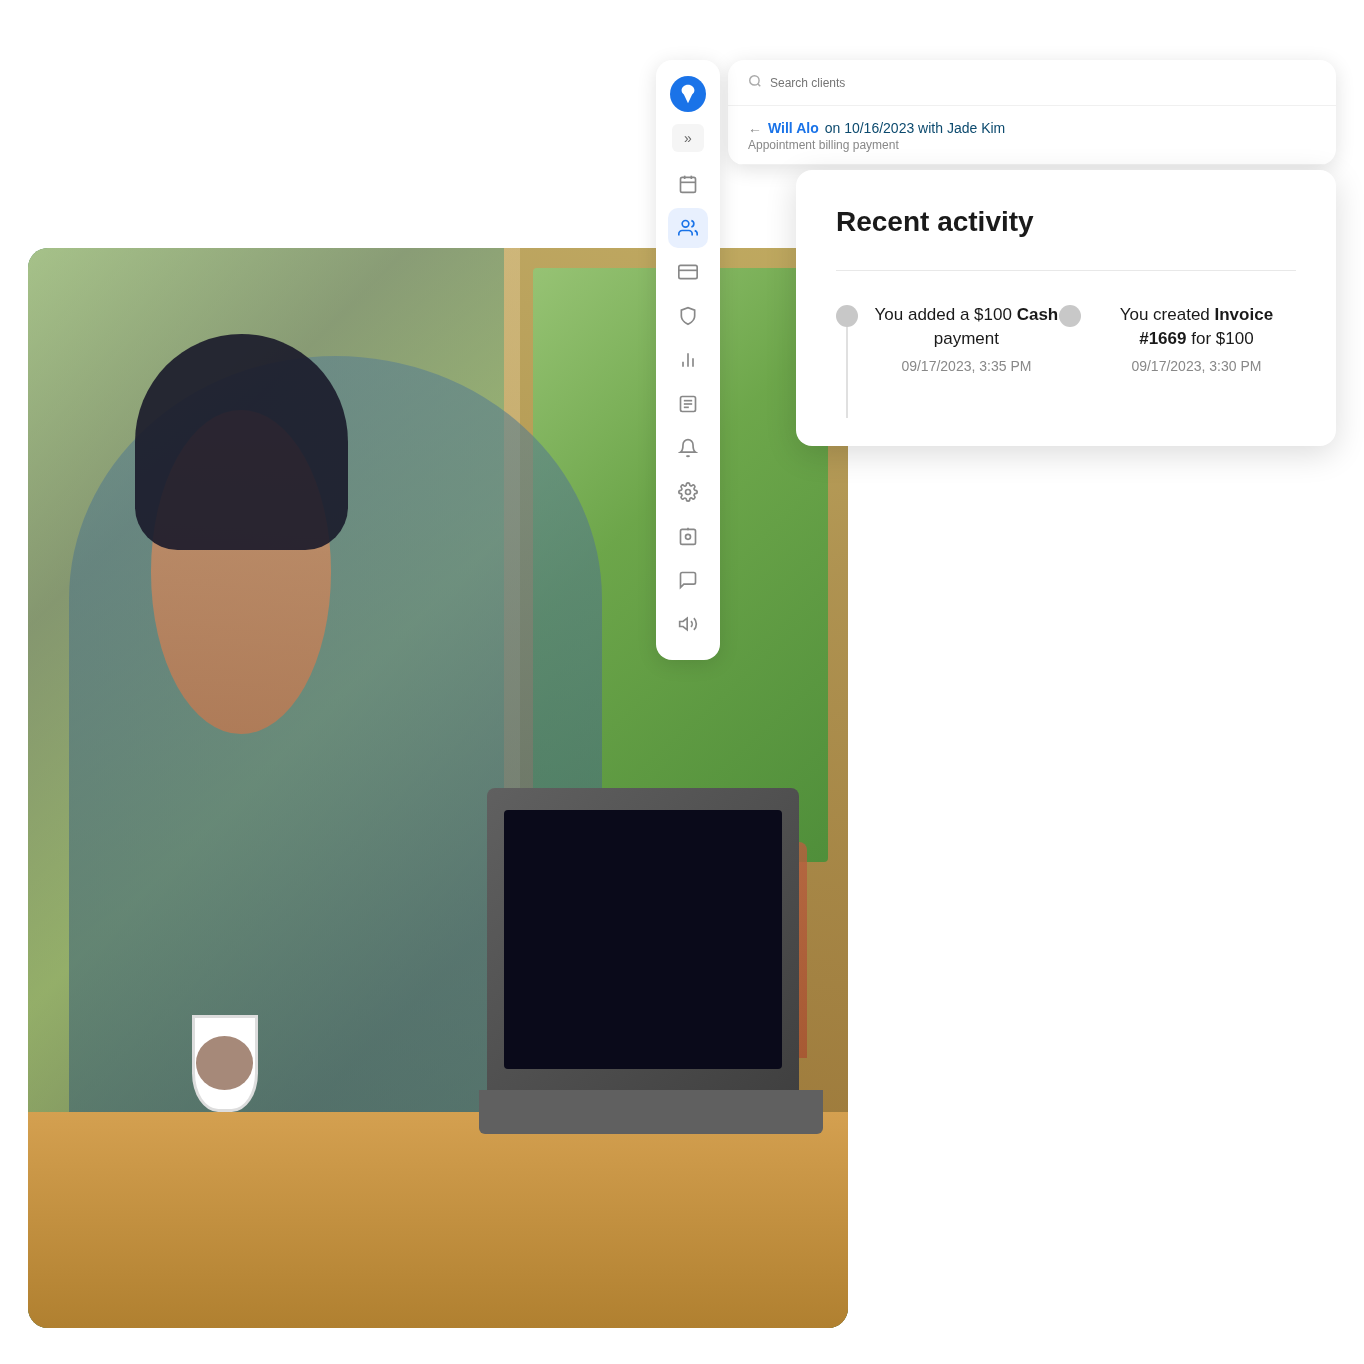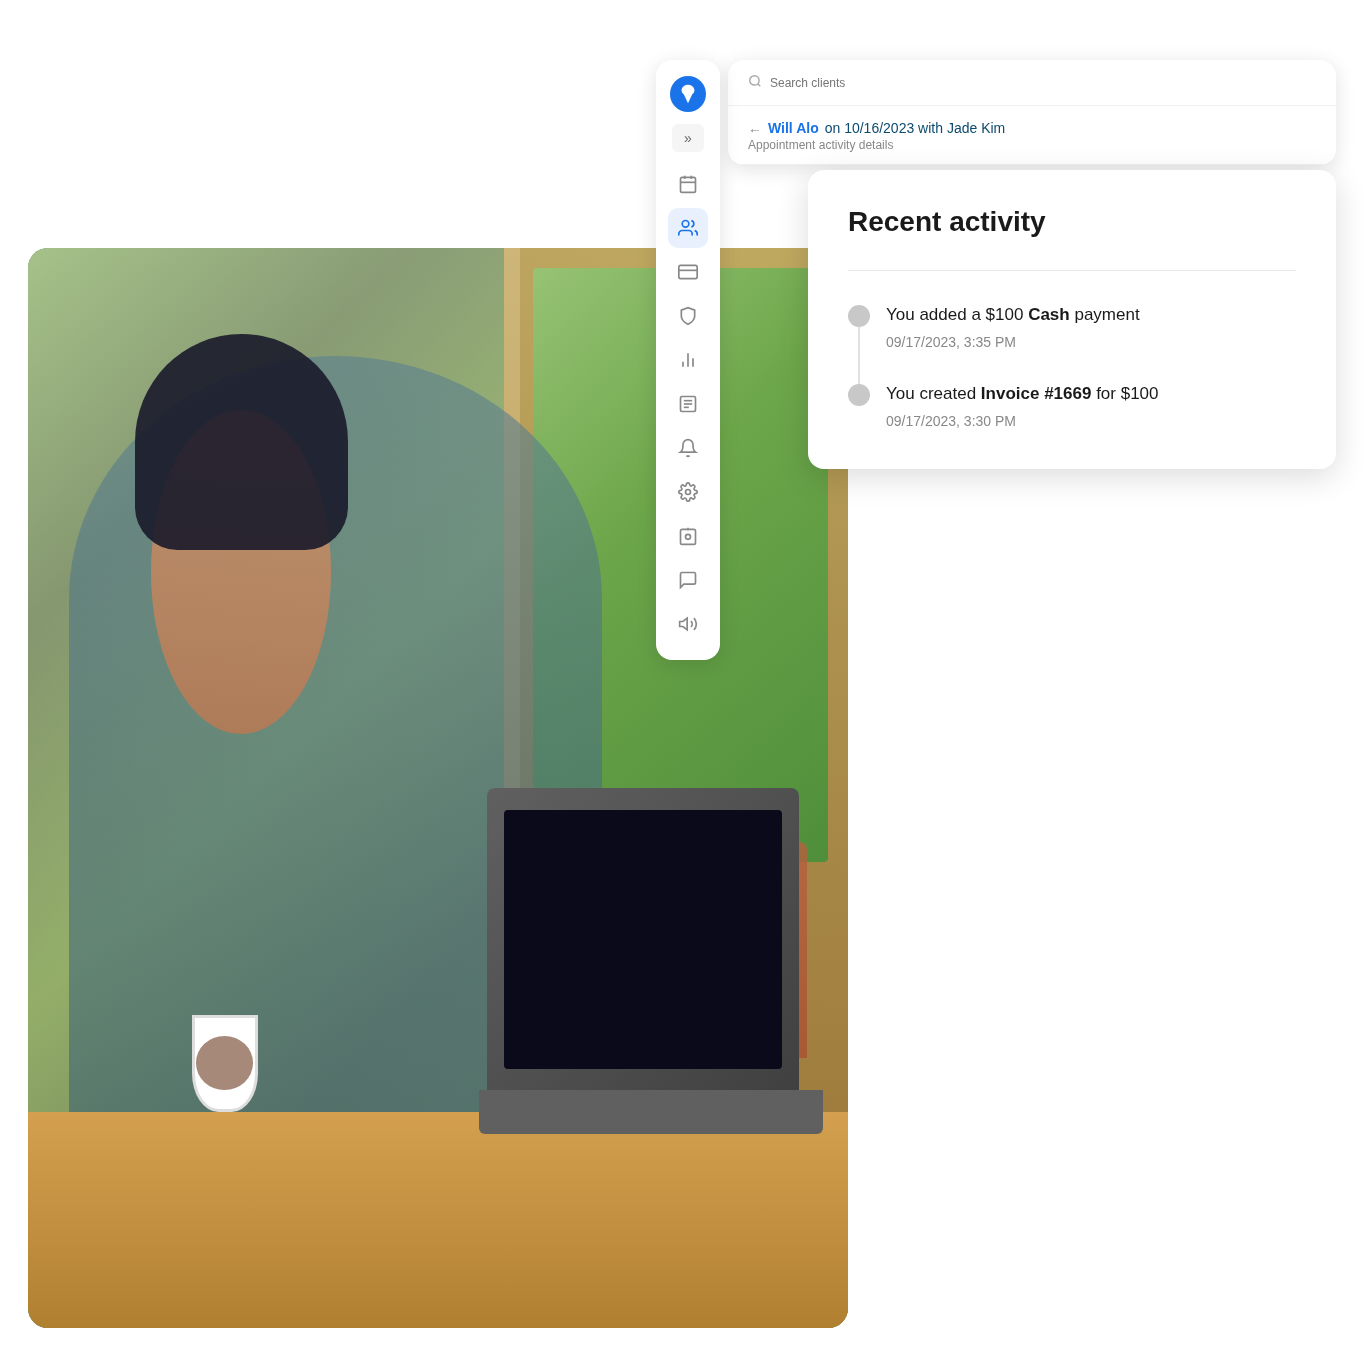--- a/index.html
+++ b/index.html
@@ -170,21 +170,21 @@
     .subtitle {
       font-size: 12px;
       color: #888;
       margin-top: 2px;
     }
 
     
     .activity-card {
       position: absolute;
       top: 140px;
-      left: 152px;
+      left: 140px;
       right: 0;
       background: #ffffff;
       border-radius: 16px;
       box-shadow: 0 8px 32px rgba(0,0,0,0.14);
       padding: 36px 40px 40px;
       z-index: 20;
     }
 
     .activity-title {
       font-size: 28px;
@@ -194,23 +194,24 @@
     }
 
     .activity-divider {
       height: 1px;
       background: #e8e8e8;
       margin-bottom: 32px;
     }
 
     .activity-list {
       display: flex;
-      flex-direction: column;
+      flex-direction: row;
       gap: 0;
       position: relative;
+      text-align: center;
     }
 
     .activity-item {
       display: flex;
       align-items: flex-start;
       gap: 16px;
       padding: 0 0 32px 0;
       position: relative;
     }
 
@@ -402,21 +403,21 @@
       </span>
       <input class="search-input" type="text" readonly="" placeholder="Search clients" style="">
     </div>
 
     <div class="content-header">
       <div class="breadcrumb-row">
         <span class="back-arrow">←</span>
         <span class="client-name">Will Alo</span>
         <span class="breadcrumb-text">on 10/16/2023 with Jade Kim</span>
       </div>
-      <div class="subtitle">Appointment activity details</div>
+      <div class="subtitle">Appointment billing payment</div>
     </div>
   </div>
 
   <div class="activity-card">
     <h2 class="activity-title">Recent activity</h2>
     <div class="activity-divider"></div>
 
     <div class="activity-list">
 
       <div class="activity-item">

